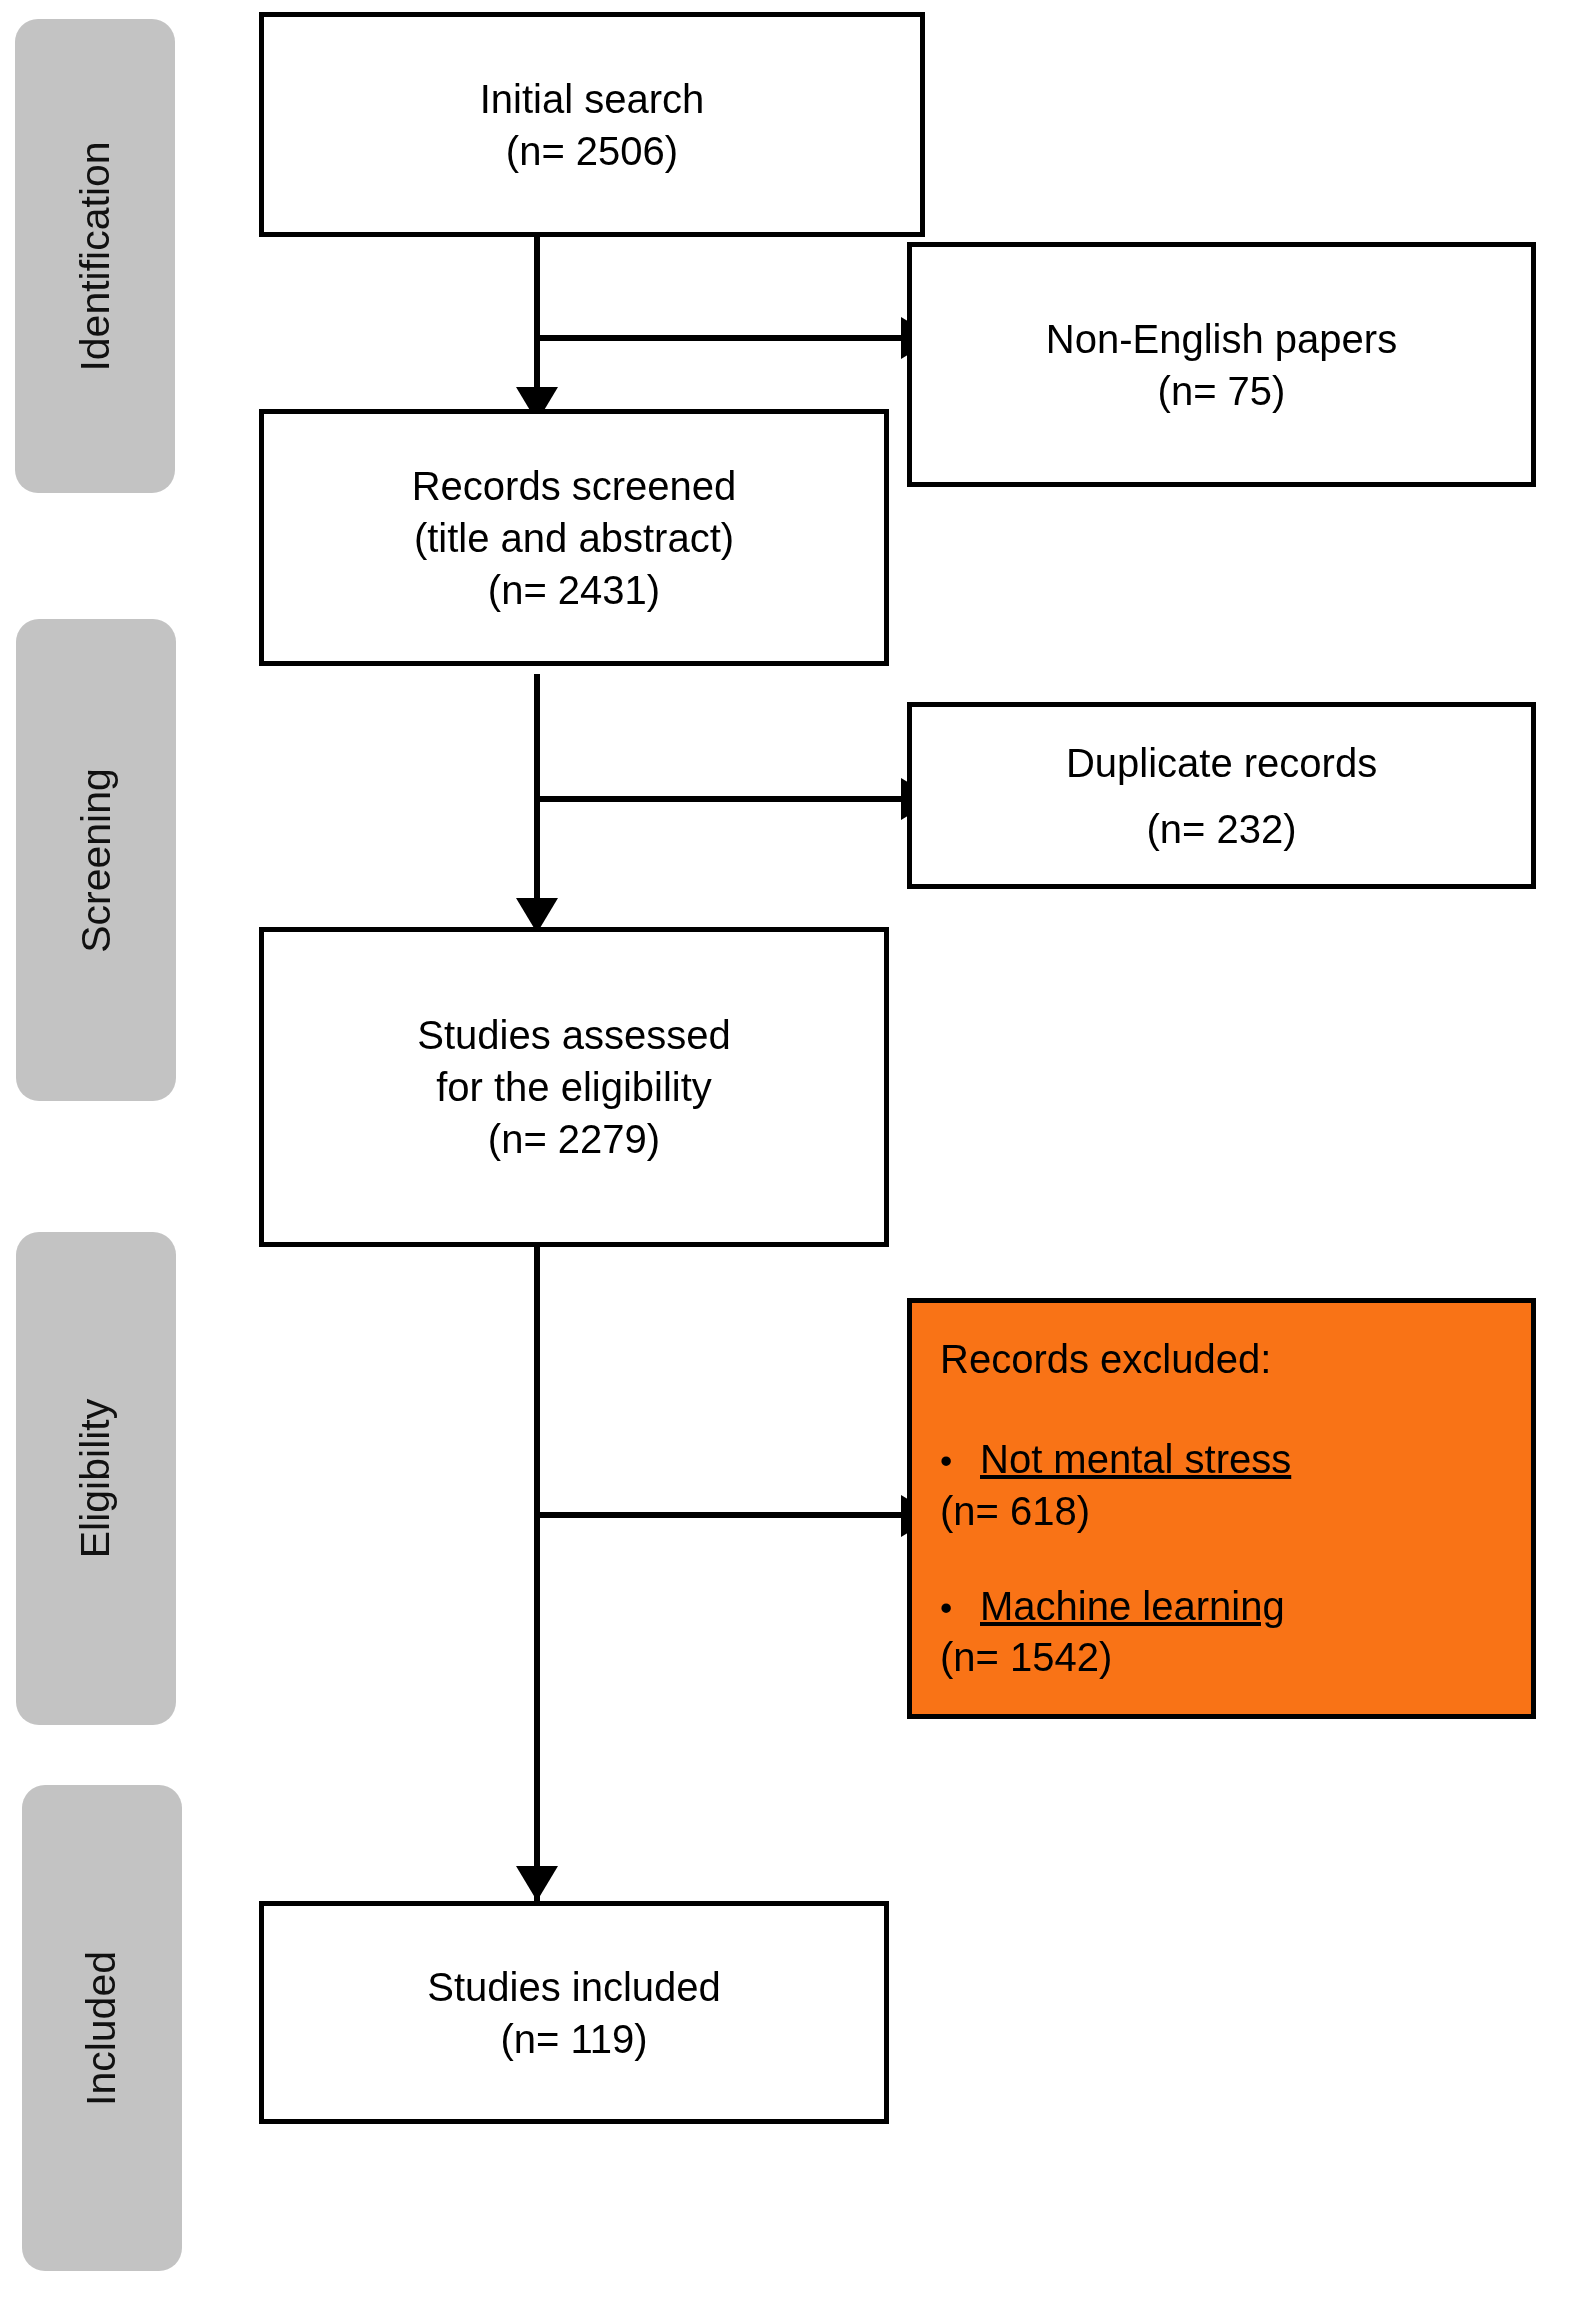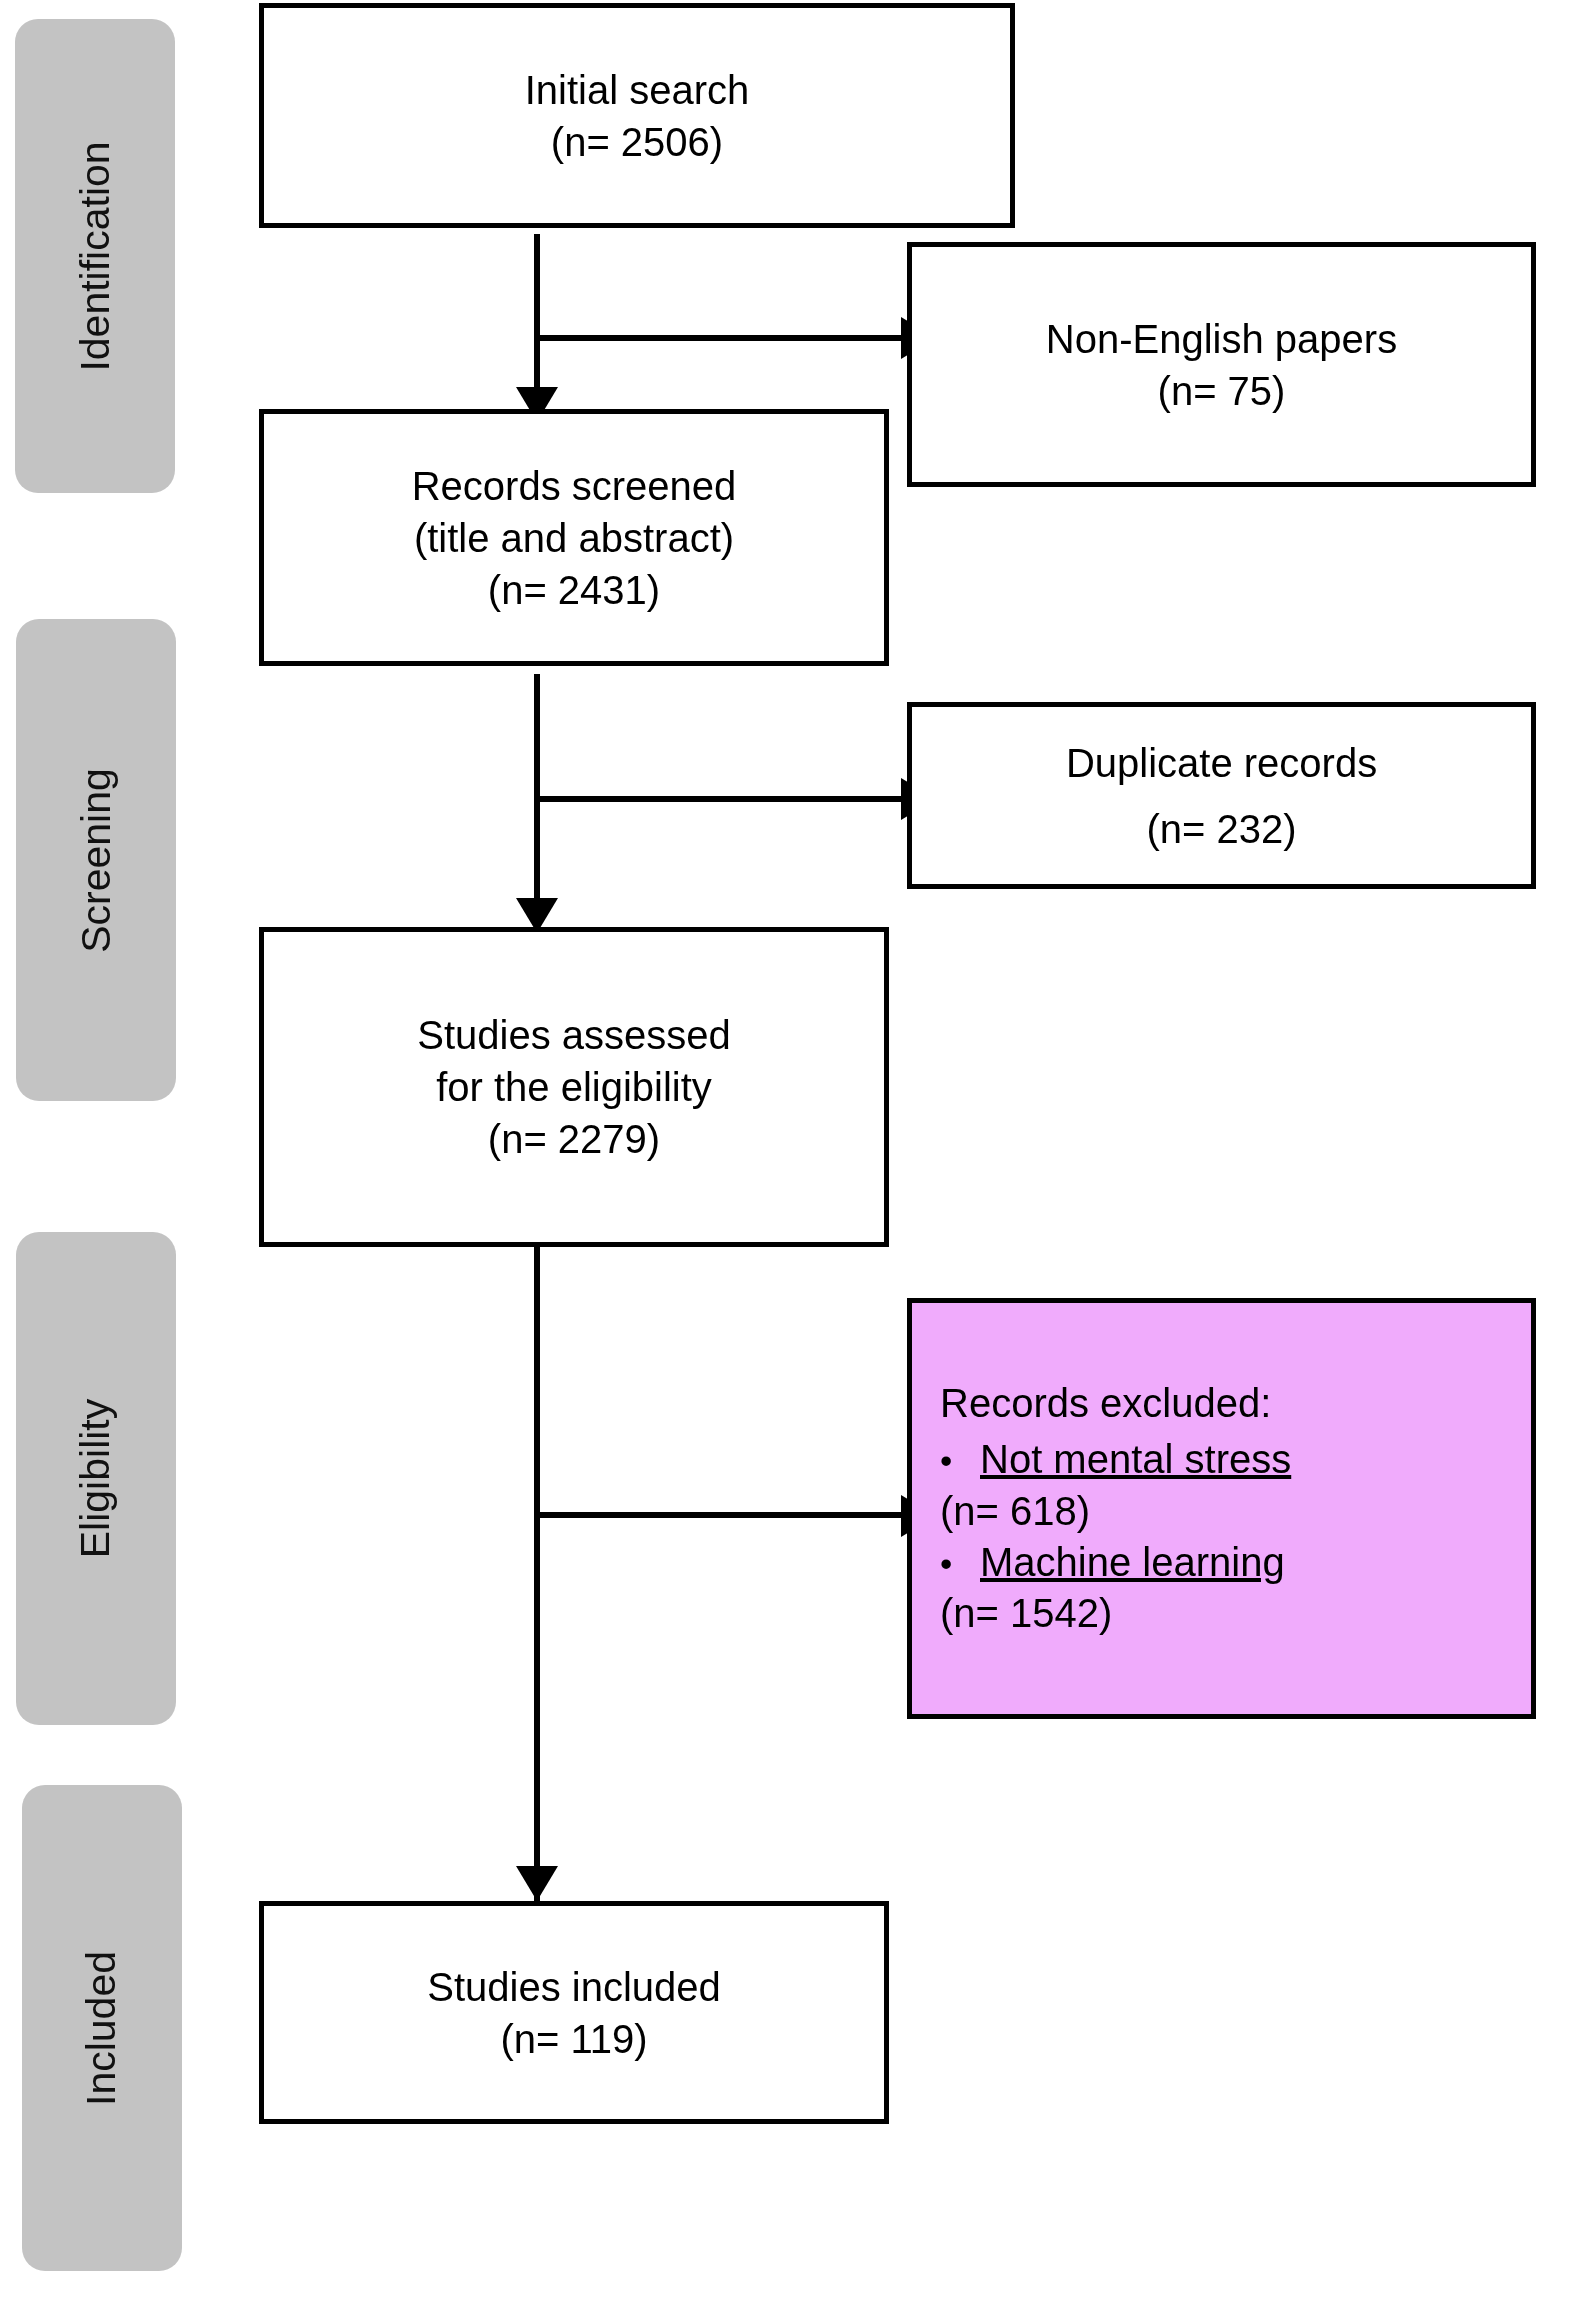--- a/index.html
+++ b/index.html
@@ -49,30 +49,31 @@
     text-align: center;
     font-size: 40px;
     line-height: 1.30;
     color: #000000;
   }
   .flow-box .line { display: block; white-space: nowrap; }
 
   
   .excl-box {
     position: absolute;
-    background: #f0abfc;
+    background: #f97316;
     border: 5.3px solid #000000;
     box-sizing: border-box;
     display: flex;
     flex-direction: column;
     justify-content: center;
     padding-left: 28px;
     font-size: 40px;
     line-height: 1.28;
     color: #000000;
+    gap: 44px;
   }
   .excl-title { display:block; margin-bottom: 5.3px; }
   .excl-item { display: block; }
   .excl-item .b-row {
     display: flex;
     align-items: baseline;
   }
   .excl-item .bullet {
     width: 40px;
     flex: 0 0 40px;
@@ -122,21 +123,21 @@
   </div>
 
   <div class="stage-tab" style="left:16px; top:1232px; width:160px; height:493px;">
     <span class="stage-label">Eligibility</span>
   </div>
 
   <div class="stage-tab" style="left:22px; top:1785px; width:160px; height:486px;">
     <span class="stage-label">Included</span>
   </div>
 
-  <div class="flow-box" style="left:259px; top:3px; width:756px; height:225px;">
+  <div class="flow-box" style="left:259px; top:12px; width:666px; height:225px;">
     <span class="line">Initial search</span>
     <span class="line">(n= 2506)</span>
   </div>
 
   <div class="vline" style="left:534px; top:234px; height:183px;"></div>
   <div class="hline" style="left:534px; top:335px; width:372px;"></div>
   <div class="arrow-right" style="left:901px; top:317px;"></div>
   <div class="arrow-down" style="left:516px; top:387px;"></div>
 
   <div class="flow-box" style="left:907px; top:242px; width:629px; height:245px;">

